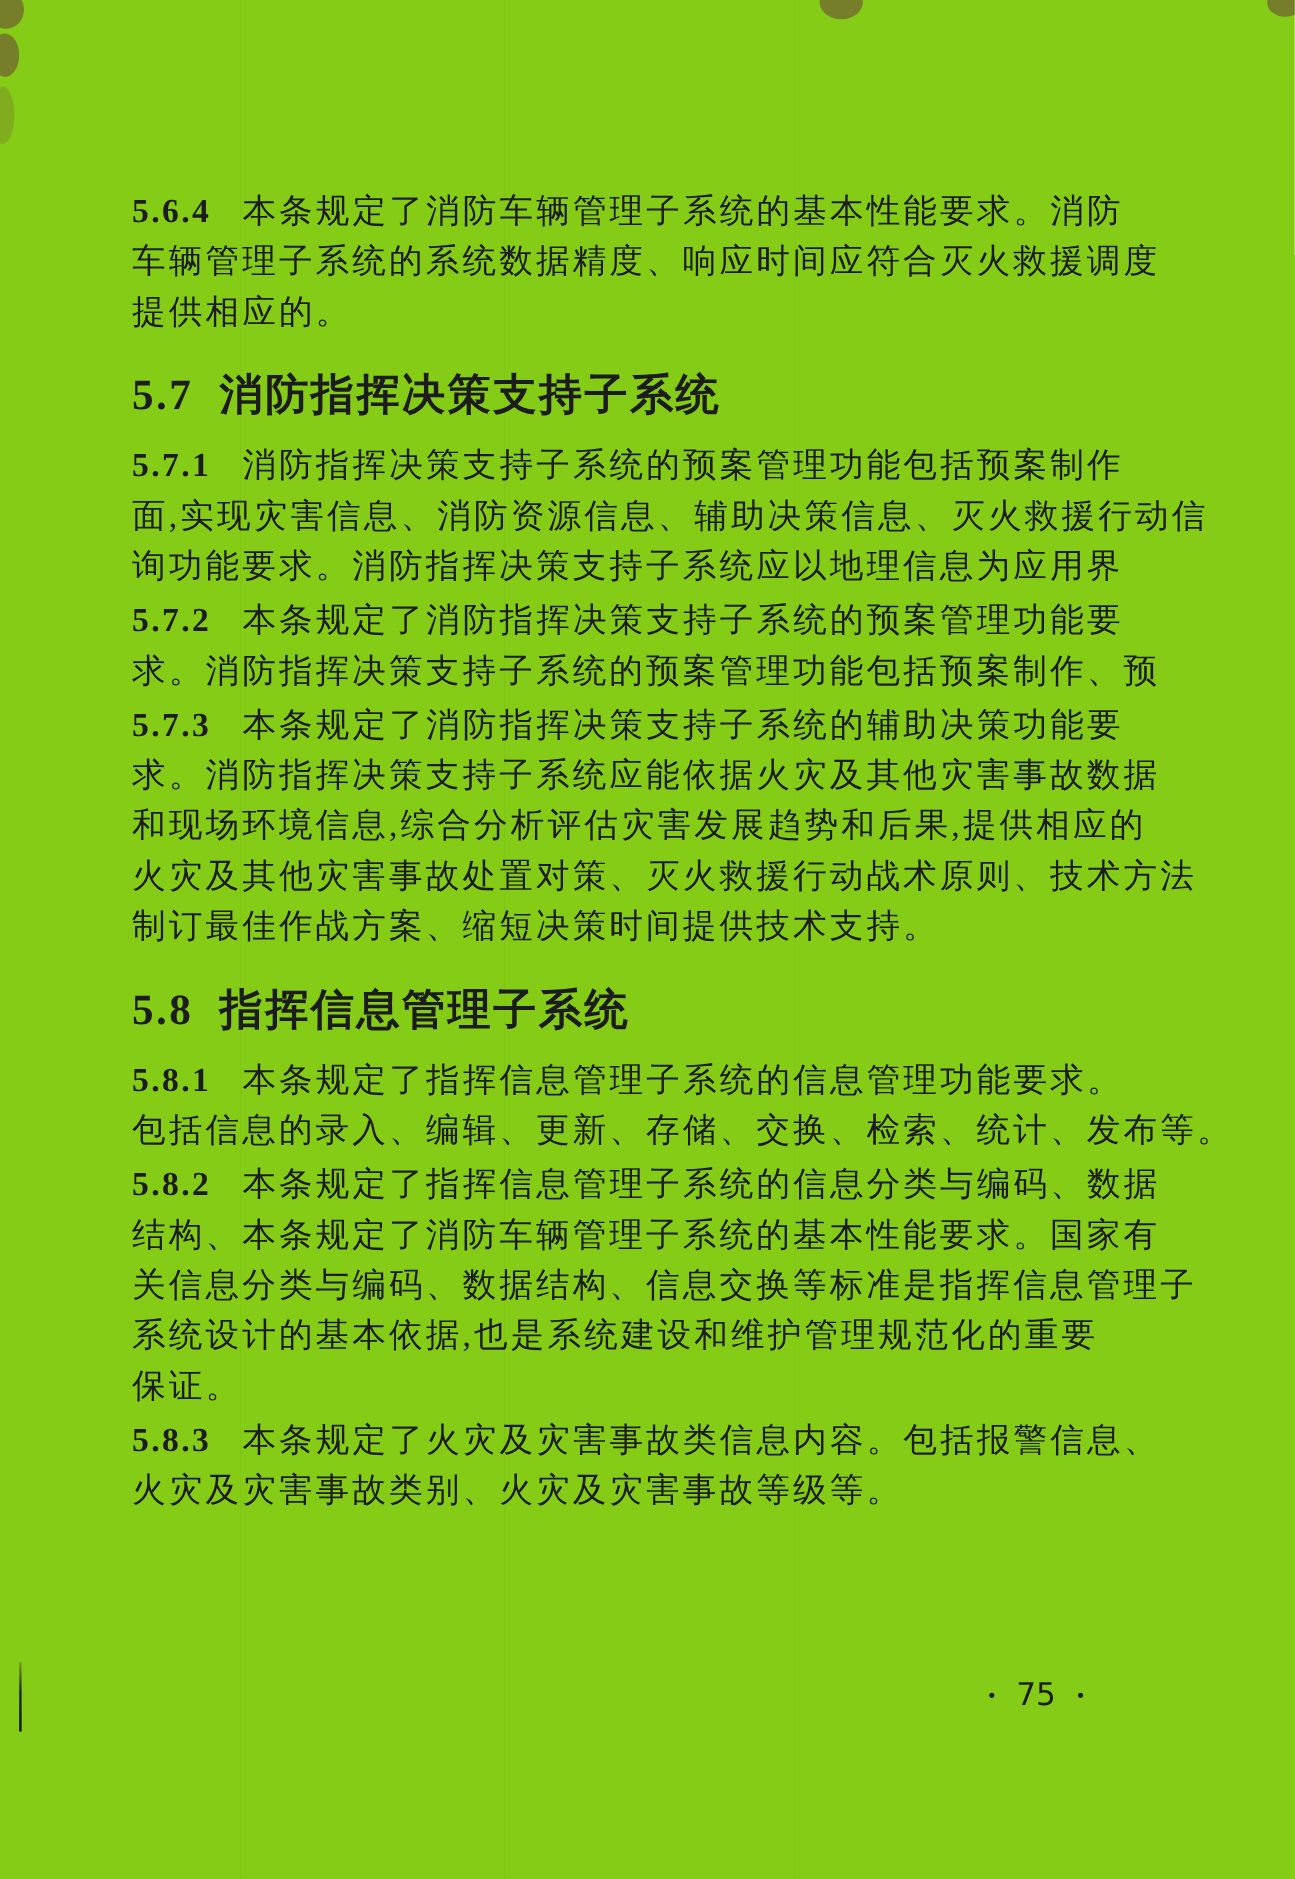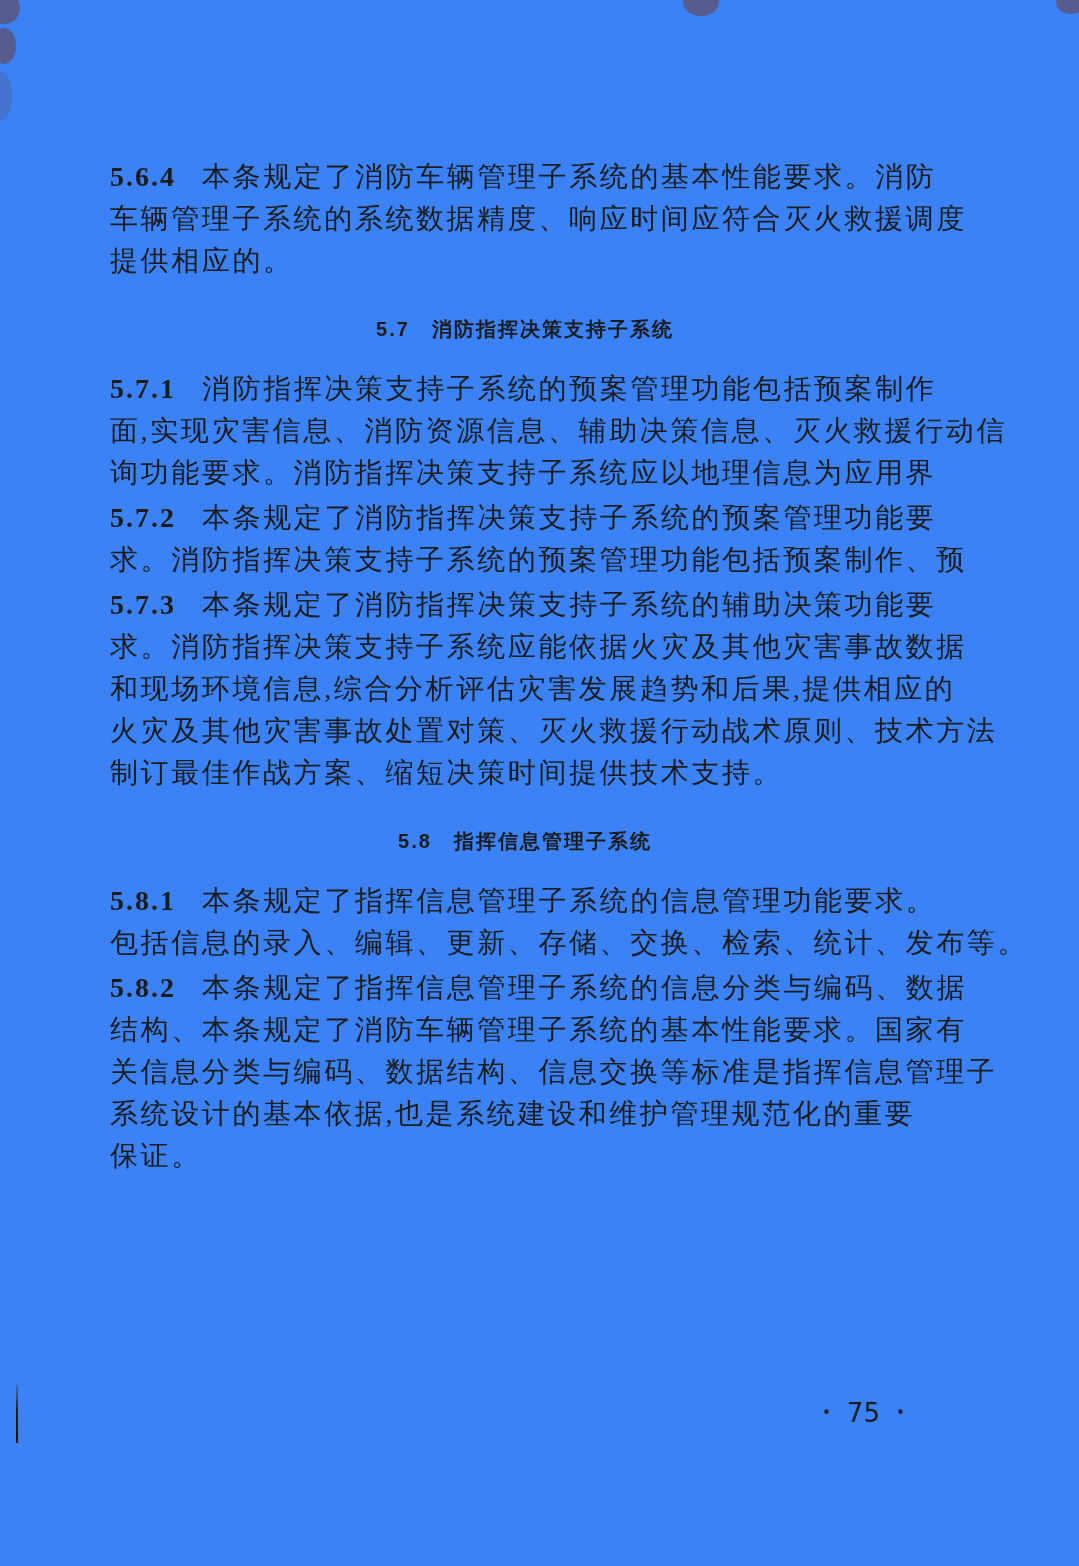--- a/index.html
+++ b/index.html
@@ -5,21 +5,21 @@
   html,body{margin:0;padding:0;}
   body{
     width:1079px;height:1566px;
     background:#ffffff;
     position:relative;
     overflow:hidden;
     font-family:"Liberation Serif","DejaVu Serif",serif;
     color:#1c1c1c;
     -webkit-font-smoothing:antialiased;
   }
-  .page{position:absolute;inset:0;background:#3b82f6;}
+  .page{position:absolute;inset:0;background:#84cc16;}
   
   .fold{position:absolute;top:0;bottom:0;width:1px;background:rgba(0,0,0,0.025);}
   .fold.f1{left:200px;} .fold.f2{left:420px;} .fold.f3{left:662px;}
   
   .blob{position:absolute;background:rgba(109,62,58,0.55);border-radius:50%;}
   .blob.tl1{left:-10px;top:-8px;width:30px;height:32px;}
   .blob.tl2{left:-8px;top:28px;width:24px;height:36px;}
   .blob.ledge{left:-8px;top:72px;width:20px;height:48px;background:rgba(109,62,58,0.22);}
   .blob.tc{left:683px;top:-12px;width:36px;height:28px;}
   .blob.tr{left:1056px;top:-10px;width:30px;height:24px;}
@@ -32,23 +32,23 @@
     font-weight:500;
   }
   .para{margin:0 0 3px 0;}
   .line{white-space:nowrap;}
   .pnum{
     font-weight:700;letter-spacing:2px;
     font-family:"Liberation Serif","DejaVu Serif",serif;
   }
   .leadgap{display:inline-block;width:26px;}
   .heading{
-    margin:26px 0 18px 0;text-align:center;
-    font-family:Liberation Sans, sans-serif;
-    font-weight:700;font-size:20px;letter-spacing:2px;white-space:nowrap;
+    margin:26px 0 18px 0;text-align:left;
+    font-family:Liberation Serif, serif;
+    font-weight:700;font-size:36px;letter-spacing:2px;white-space:nowrap;
   }
   .hgap{display:inline-block;width:22px;}
   
   .footer{
     position:absolute;left:822px;top:1398px;
     font-family:"DejaVu Sans","Liberation Sans",sans-serif;
     font-size:26px;font-weight:500;color:#1c1c1c;
     display:flex;align-items:center;gap:16px;white-space:nowrap;
   }
   .footer .dot{font-size:15px;line-height:26px;}
@@ -96,20 +96,24 @@
         <div class="line"><span class="pnum">5.8.1</span><span class="leadgap"></span><span class="ltext">本条规定了指挥信息管理子系统的信息管理功能要求。</span></div>
         <div class="line"><span class="ltext">包括信息的录入、编辑、更新、存储、交换、检索、统计、发布等。</span></div>
       </div>
       <div class="para">
         <div class="line"><span class="pnum">5.8.2</span><span class="leadgap"></span><span class="ltext">本条规定了指挥信息管理子系统的信息分类与编码、数据</span></div>
         <div class="line"><span class="ltext">结构、本条规定了消防车辆管理子系统的基本性能要求。国家有</span></div>
         <div class="line"><span class="ltext">关信息分类与编码、数据结构、信息交换等标准是指挥信息管理子</span></div>
         <div class="line"><span class="ltext">系统设计的基本依据,也是系统建设和维护管理规范化的重要</span></div>
         <div class="line"><span class="ltext">保证。</span></div>
       </div>
+      <div class="para">
+        <div class="line"><span class="pnum">5.8.3</span><span class="leadgap"></span><span class="ltext">本条规定了火灾及灾害事故类信息内容。包括报警信息、</span></div>
+        <div class="line"><span class="ltext">火灾及灾害事故类别、火灾及灾害事故等级等。</span></div>
+      </div>
     </div>
 
   <div class="footer">
     <span class="dot">•</span>
     <span class="num">75</span>
     <span class="dot">•</span>
   </div>
 </div>
 
 </body></html>

